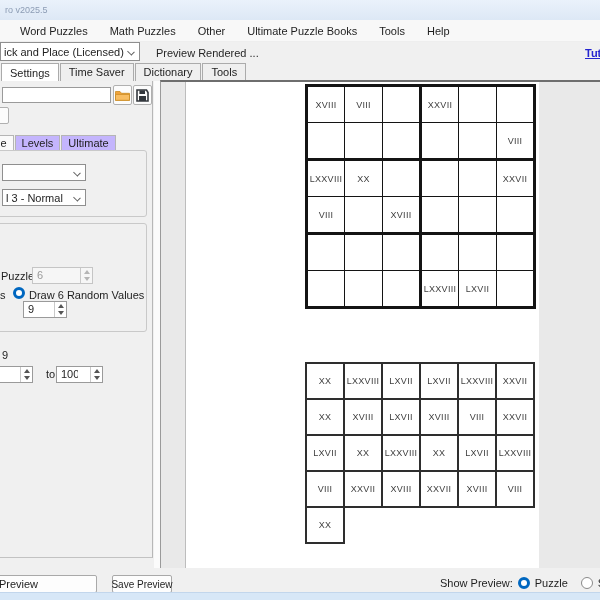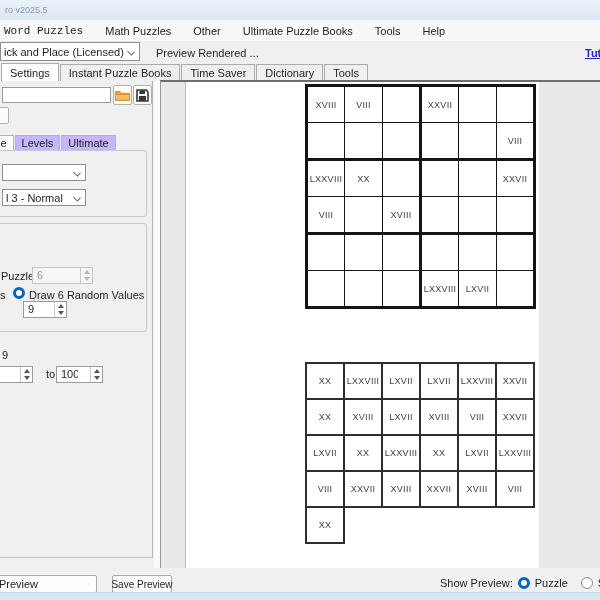--- a/index.html
+++ b/index.html
@@ -9,34 +9,34 @@
     font-family:"Liberation Sans", sans-serif; font-size:11px; color:#1e1e1e;
     background:#f0f0f0;
   }
   
   .titlebar { position:absolute; left:0; top:0; width:600px; height:32px;
     background:linear-gradient(#eaf2fb,#d5e2f2); }
   .titlebar .wtitle { position:absolute; left:5px; top:5px; font-size:9px; color:#8c9cb4; }
   .menubar { position:absolute; left:0; top:20px; width:600px; height:22px;
     background:#f8f8f8; border-bottom:1px solid #eeeeee; display:flex; align-items:center; }
   .menu-item { padding:0 11px; line-height:22px; cursor:default; }
-  .menu-item:first-child { padding-left:4px;font-family:Liberation Mono, monospace; }
+  .menu-item:first-child { padding-left:20px; }
   
   .combo { position:absolute; background:#fff; border:1px solid #8f8f8f; display:flex;
     align-items:center; padding-left:3px; overflow:hidden; white-space:nowrap; }
   .combo .chev { position:absolute; right:4px; top:50%; transform:translateY(-60%);
     width:7px; height:7px; }
   .combo .chev::before { content:""; position:absolute; left:0; top:1px; width:5px; height:5px;
     border-right:1px solid #5a5a5a; border-bottom:1px solid #5a5a5a; transform:rotate(45deg) scale(1,.8); }
   #main-combo { left:0; top:42px; width:140px; height:19px; }
   .status-text { position:absolute; left:156px; top:47px; color:#262626; }
   .tutorial-link { position:absolute; left:585px; top:47px; color:#2424d0; font-weight:bold;
     text-decoration:underline; white-space:nowrap; }
   
-  .tabrow { position:absolute; left:0; top:63px; height:18px; display:flex; align-items:flex-end; }
+  .tabrow { position:absolute; left:0; top:63px; height:18px; display:flex; }
   .tab { border:1px solid #ababab; border-bottom:none; background:#efefef; padding:2px 8px 2px 8px;
     margin-right:1px; white-space:nowrap; }
   .tab.sel { background:#ffffff; padding-top:3px; }
   .tabrow .tab:first-child { margin-left:1px; }
   
   .sidebar { position:absolute; left:0; top:81px; width:153px; height:477px;
     background:#f0f0f0; border-right:1px solid #b7b7b7; border-bottom:1px solid #c2c2c2; }
   .tfield { position:absolute; background:#fff; border:1px solid #9a9a9a; }
   .iconbtn { position:absolute; width:19px; height:20px; background:#fcfcfc;
     border:1px solid #b0b0b0; border-radius:2px; display:flex; align-items:center; justify-content:center; }
@@ -102,21 +102,20 @@
 
 <div class="combo" id="main-combo">
   <span>ick and Place (Licensed)</span>
   <span class="chev"></span>
 </div>
 <span class="status-text">Preview Rendered ...</span>
 <a class="tutorial-link">Tuto</a>
 
 <div class="tabrow">
   <span class="tab sel">Settings</span>
-  <span class="tab">Instant Puzzle Books</span>
   <span class="tab">Time Saver</span>
   <span class="tab">Dictionary</span>
   <span class="tab">Tools</span>
 </div>
 
 <div class="sidebar">
 
   <div class="tfield" style="left:2px; top:6px; width:109px; height:16px;"></div>
 
   <div class="iconbtn" style="left:113px; top:4px;">

